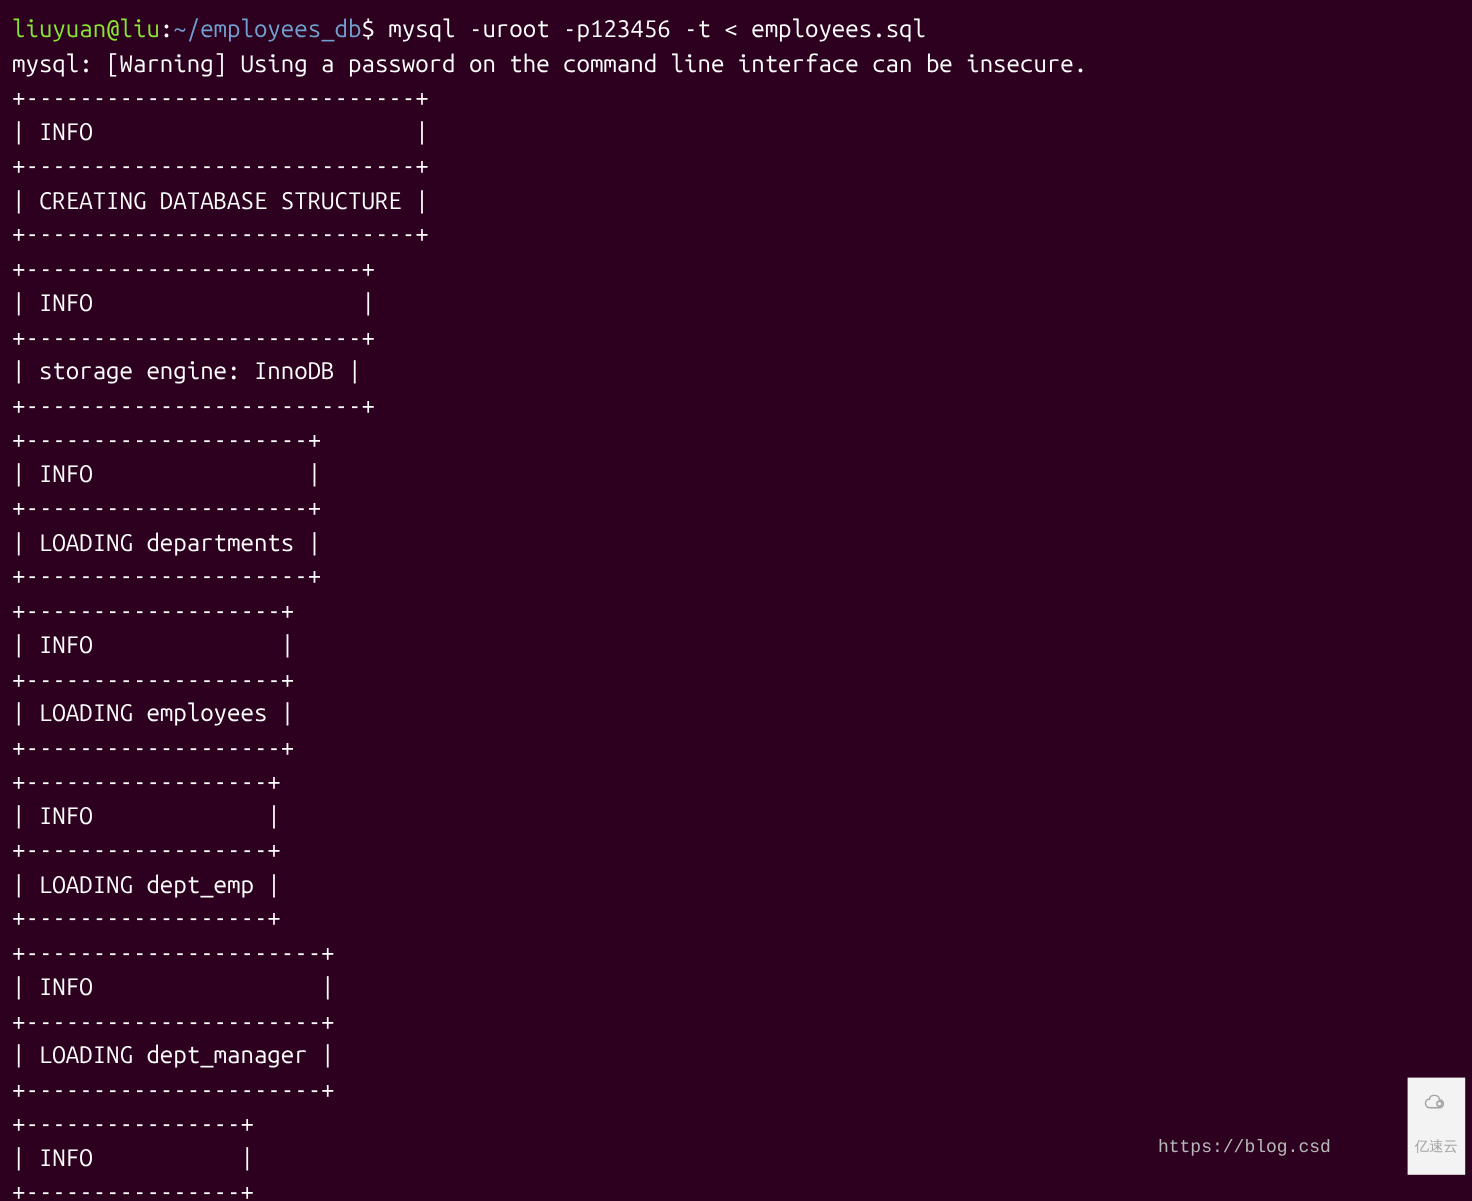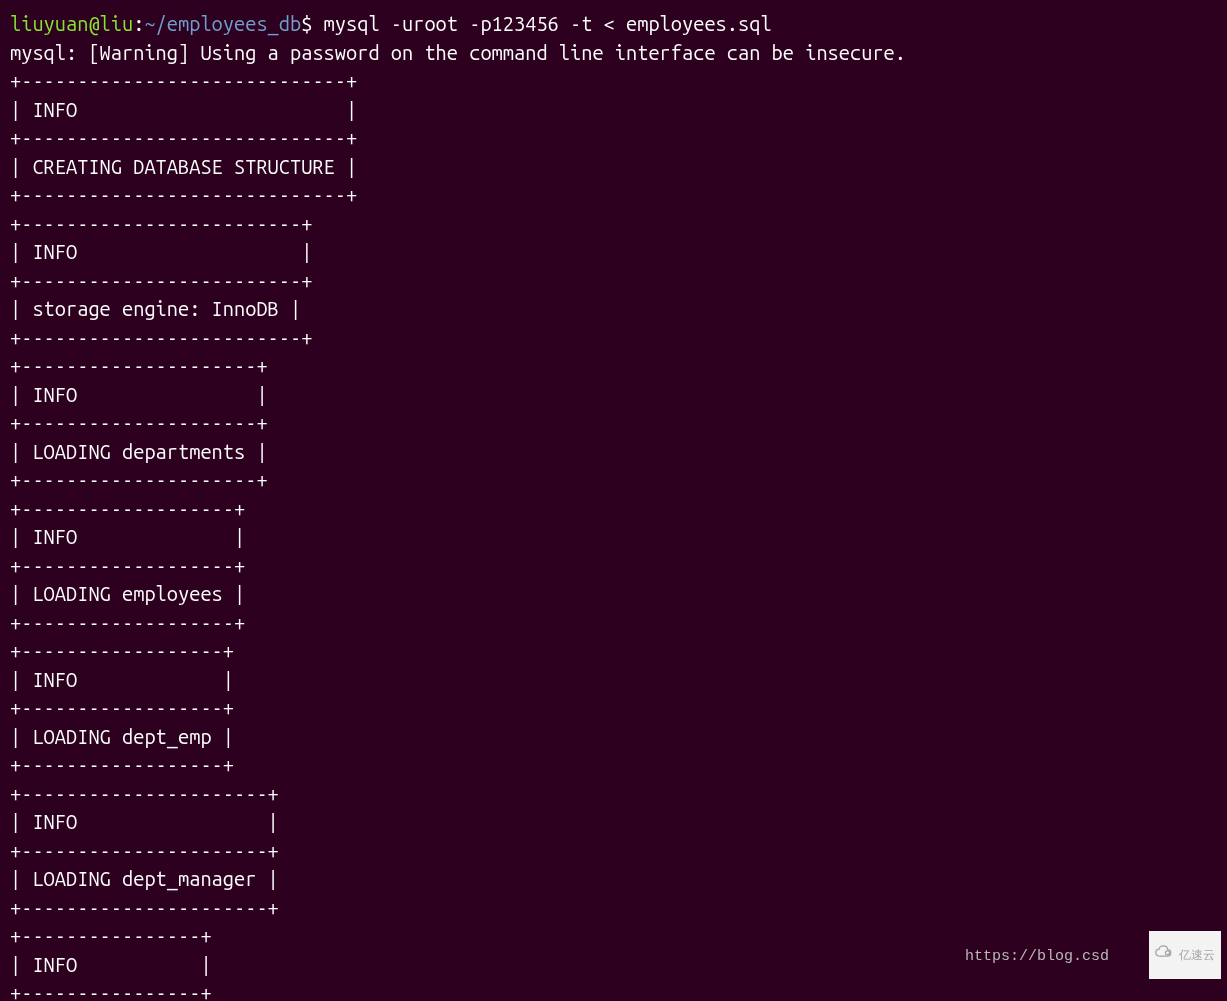--- a/index.html
+++ b/index.html
@@ -39,20 +39,21 @@
       bottom: 22px;
       right: 6px;
       background: #f3f3f3;
       color: #a3a3a3;
       font-family: Arial, sans-serif;
       font-size: 12px;
       padding: 10px 6px;
       display: flex;
       align-items: center;
       gap: 4px;
+      flex-direction: column;
     }
     .cloud-icon {
       width: 20px;
       height: 14px;
       display: inline-block;
     }
   </style>
 </head>
 <body>
 

